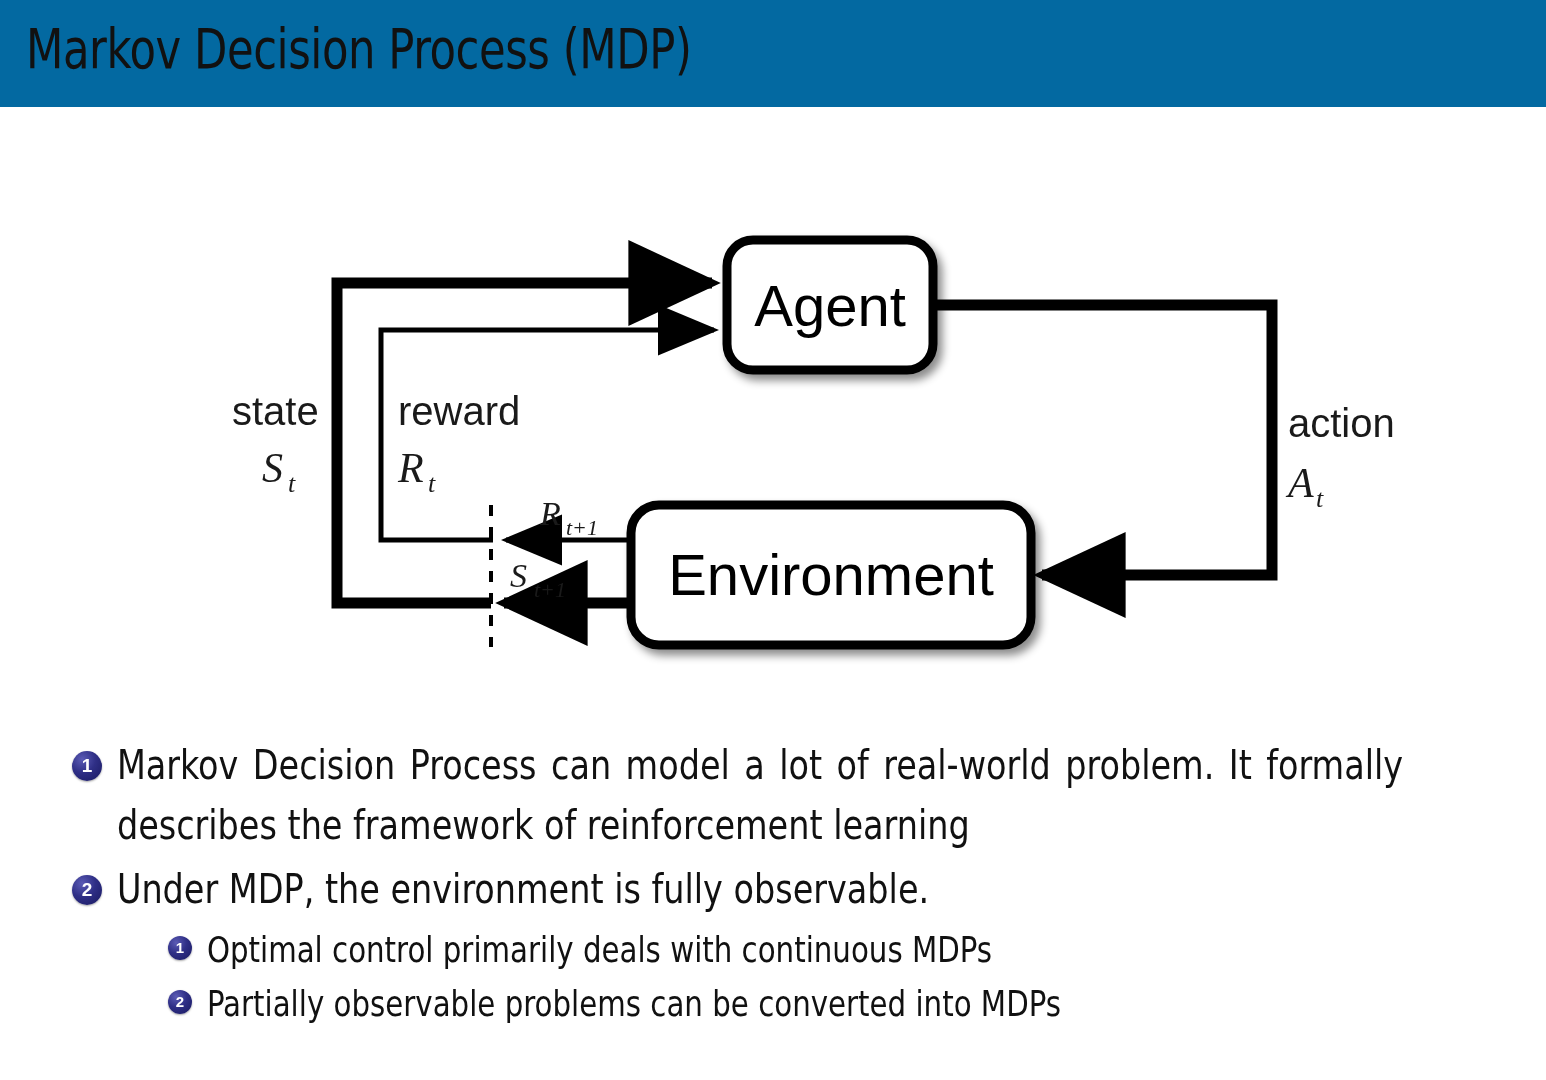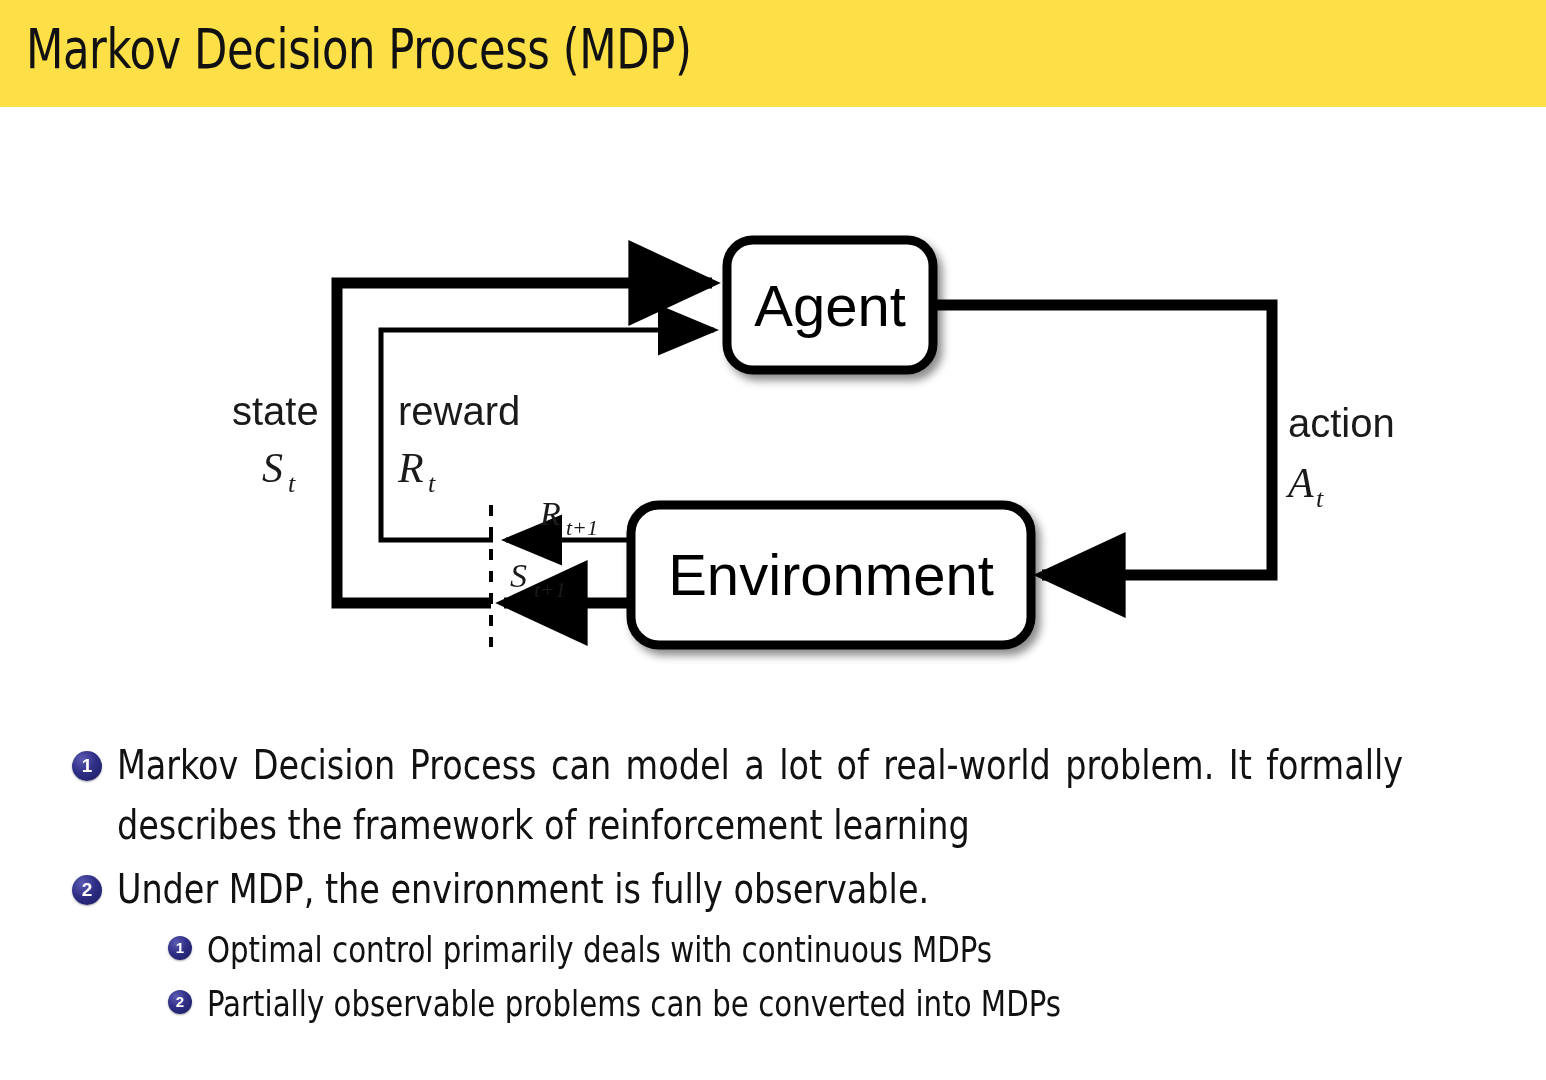--- a/index.html
+++ b/index.html
@@ -15,21 +15,21 @@
     font-family: "Liberation Sans", sans-serif;
     color: #000000;
   }
 
   
   #header-band {
     position: absolute;
     left: 0; top: 0;
     width: 1546px;
     height: 107px;
-    background: #fde047;
+    background: #0369a1;
   }
   #slide-title {
     position: absolute;
     left: 26px;
     top: 16px;
     font-family: "DejaVu Sans Condensed", "Liberation Sans Narrow", "Liberation Sans", sans-serif;
     font-size: 56px;
     font-weight: 400;
     letter-spacing: -0.5px;
     color: #111111;

